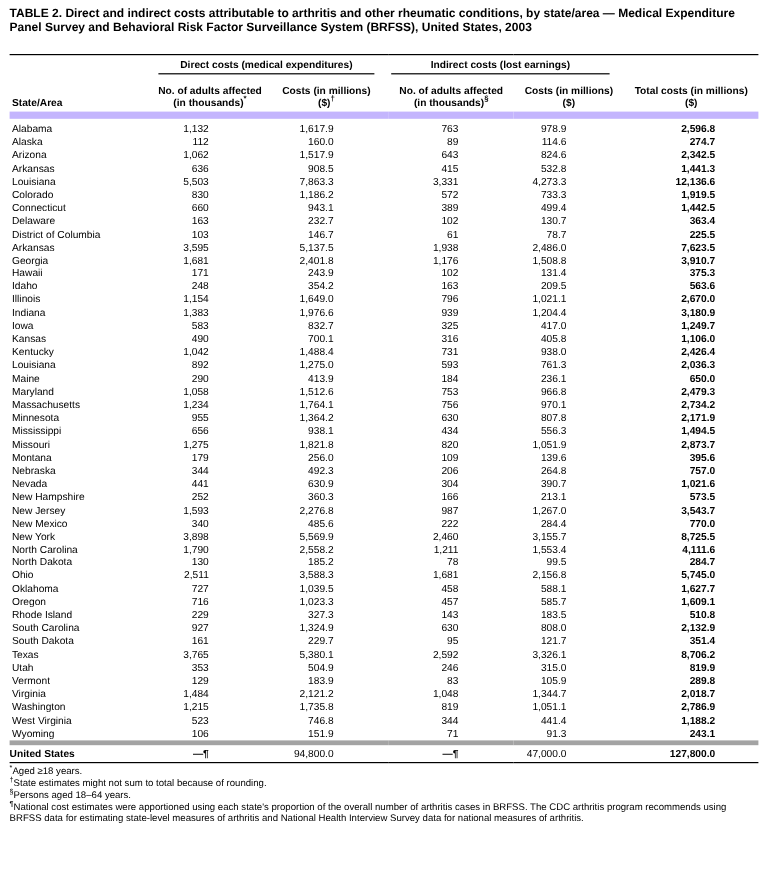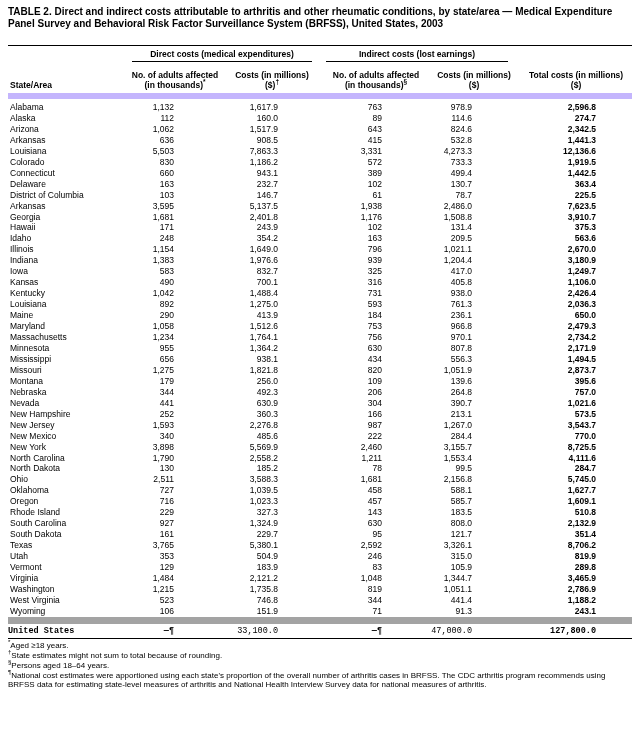--- a/index.html
+++ b/index.html
@@ -31,22 +31,22 @@
   td.num { text-align:right; }
   td.c1 { padding-right:46px; }
   td.c2 { padding-right:46px; }
   td.c3 { padding-right:46px; }
   td.c4 { padding-right:48px; }
   td.c5 { padding-right:36px; }
   td.bold { font-weight:bold; }
   tbody tr:first-child td { padding-top:3px; }
   
   .total-row td {
-    border-top:7px solid #a3a3a3; border-bottom:1px solid #000;
-    line-height:12.5px; padding-top:1px; padding-bottom:1px; white-space:nowrap;font-family:Liberation Mono, monospace;
+    border-top:4px solid #a3a3a3; border-bottom:1px solid #000;
+    line-height:12.5px; padding-top:1px; padding-bottom:1px; white-space:nowrap;
   }
   
   .footnotes { margin-top:2px; font-size:8px; line-height:9.8px; width:624px; }
   .fn sup { font-size:6px; }
 </style>
 </head>
 <body>
 
 <div class="title">TABLE 2. Direct and indirect costs attributable to arthritis and other rheumatic conditions, by state/area — Medical Expenditure Panel Survey and Behavioral Risk Factor Surveillance System (BRFSS), United States, 2003</div>
 
@@ -440,21 +440,21 @@
         <td class="num c3">83</td>
         <td class="num c4">105.9</td>
         <td class="num c5 bold">289.8</td>
       </tr>
       <tr>
         <td class="state">Virginia</td>
         <td class="num c1">1,484</td>
         <td class="num c2">2,121.2</td>
         <td class="num c3">1,048</td>
         <td class="num c4">1,344.7</td>
-        <td class="num c5 bold">3,465.9</td>
+        <td class="num c5 bold">2,018.7</td>
       </tr>
       <tr>
         <td class="state">Washington</td>
         <td class="num c1">1,215</td>
         <td class="num c2">1,735.8</td>
         <td class="num c3">819</td>
         <td class="num c4">1,051.1</td>
         <td class="num c5 bold">2,786.9</td>
       </tr>
       <tr>
@@ -471,21 +471,21 @@
         <td class="num c2">151.9</td>
         <td class="num c3">71</td>
         <td class="num c4">91.3</td>
         <td class="num c5 bold">243.1</td>
       </tr>
     </tbody>
   <tfoot>
     <tr class="total-row">
       <td class="state bold">United States</td>
       <td class="num c1 bold">—¶</td>
-      <td class="num c2">33,100.0</td>
+      <td class="num c2">94,800.0</td>
       <td class="num c3 bold">—¶</td>
       <td class="num c4">47,000.0</td>
       <td class="num c5 bold">127,800.0</td>
     </tr>
   </tfoot>
 </table>
 
 <div class="footnotes">
   <div class="fn"><sup>*</sup><span>Aged ≥18 years.</span></div>
   <div class="fn"><sup>†</sup><span>State estimates might not sum to total because of rounding.</span></div>

